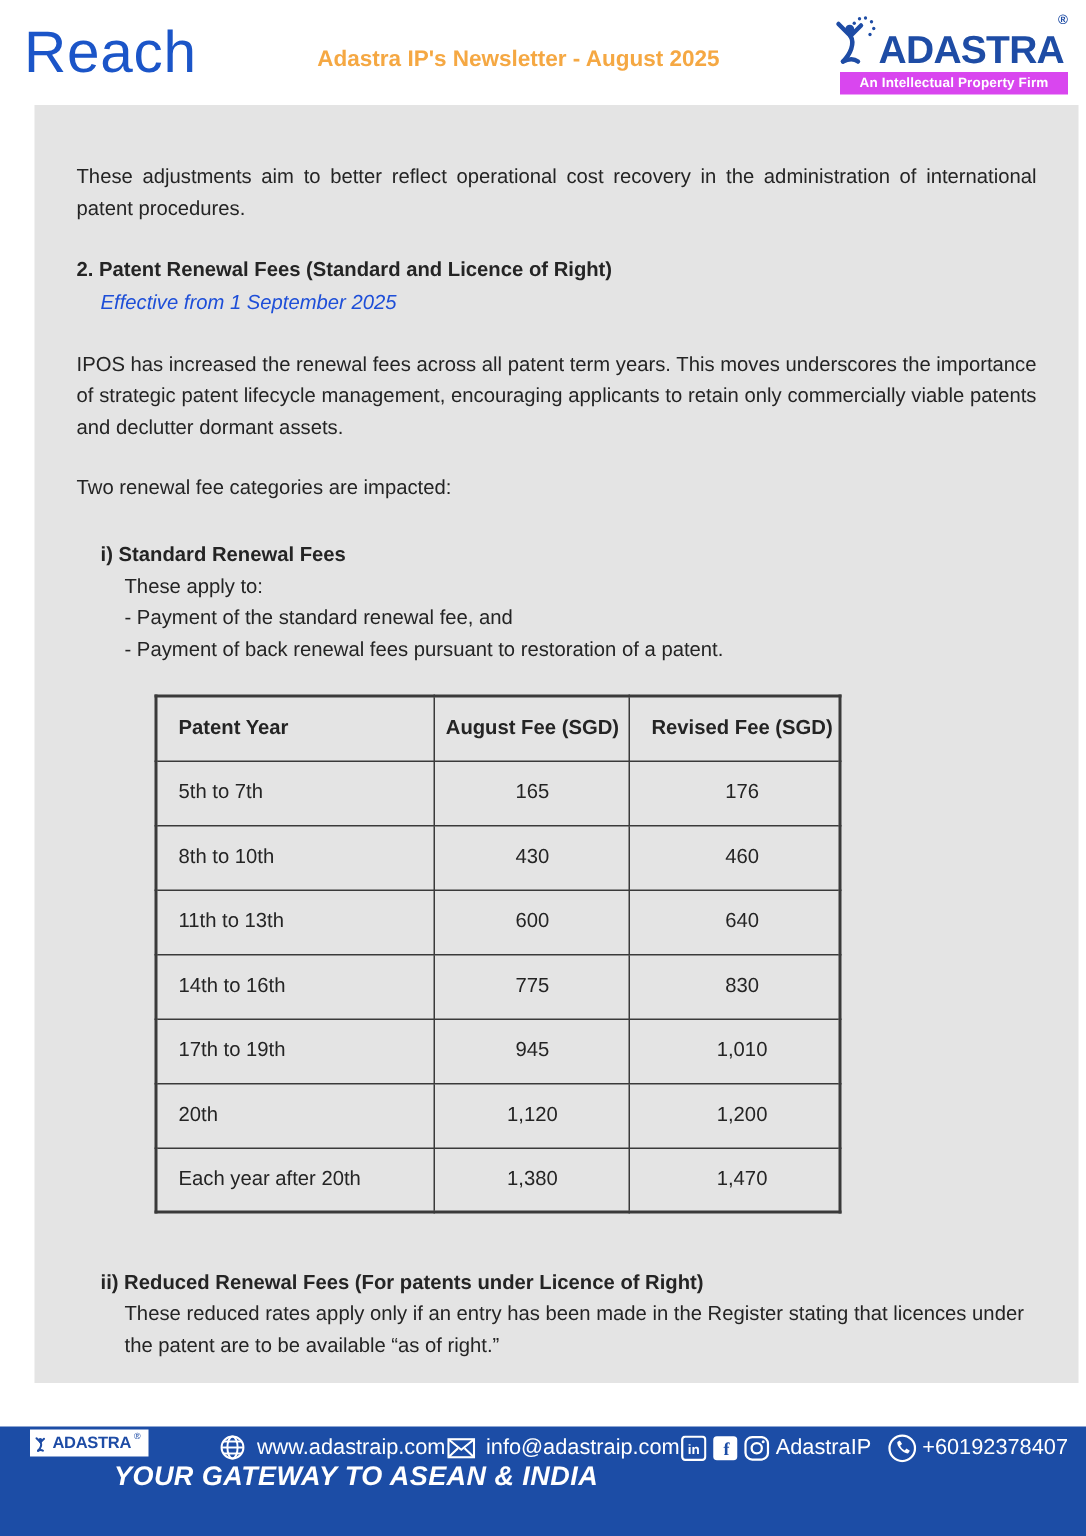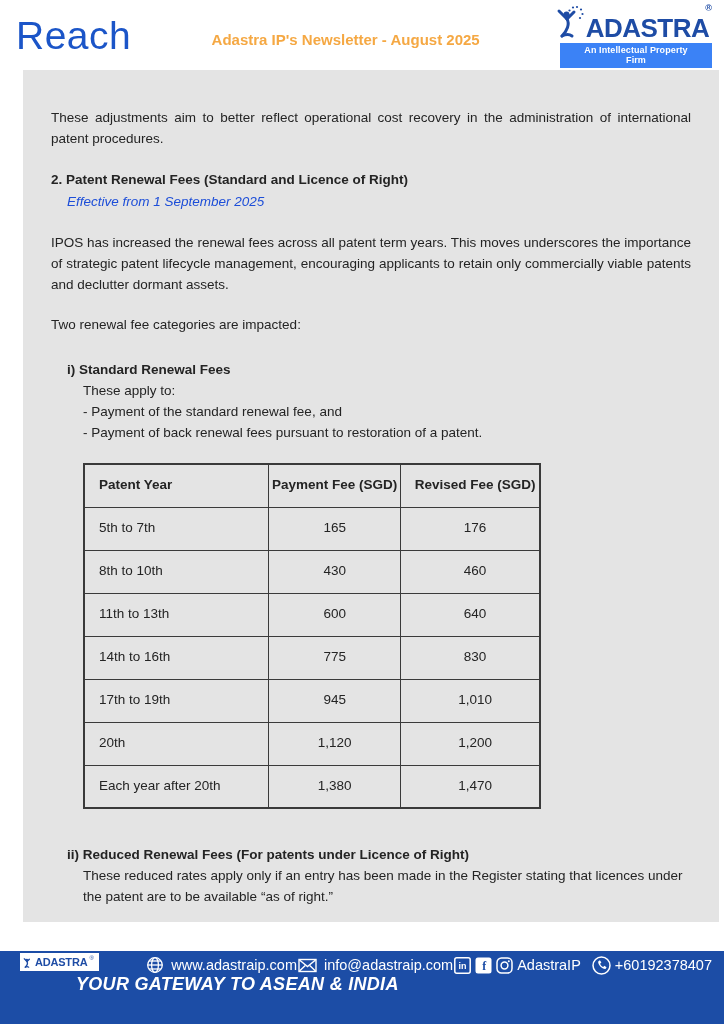--- a/index.html
+++ b/index.html
@@ -8,37 +8,37 @@
 
   
   .header { position:absolute; top:0; left:0; width:724px; height:70px;
             display:flex; align-items:center; padding:0 12px 0 16px; }
   .brand { font-size:39px; font-weight:500; color:#1b55c8; letter-spacing:0.5px; line-height:1; }
   .subtitle { flex:1; text-align:center; color:#f5a843; font-weight:700; font-size:15px; padding-top:8px; }
   .logo { width:152px; display:flex; flex-direction:column; align-items:stretch; }
   .logo-top { display:flex; align-items:flex-end; justify-content:center; gap:1px; position:relative; padding-right:8px; }
   .logo-name { font-size:26px; font-weight:800; color:#1e4ca5; letter-spacing:-0.5px; line-height:0.9; }
   .logo-reg { position:absolute; right:0; top:0; font-size:9px; color:#1e4ca5; font-weight:700; }
-  .logo-tagline { background:#3b82f6; color:#ffffff; font-size:9px; font-weight:700;
-                  text-align:center; padding:2px 15px 3px; margin-top:2px; letter-spacing:0.1px; }
+  .logo-tagline { background:#d946ef; color:#ffffff; font-size:9px; font-weight:700;
+                  text-align:center; padding:2px 5px 3px; margin-top:2px; letter-spacing:0.1px; }
 
   
   .panel { position:absolute; left:23px; top:70px; width:696px; height:852px;
            background:#e4e4e4; padding:38px 28px 0 28px; color:#242424;
            font-size:13.5px; line-height:1.55; }
   .para { text-align:justify; margin-bottom:20px; }
   .sec-heading { font-weight:700; font-size:13.5px; }
   .effective { font-style:italic; color:#1d4ed8; margin:1px 0 20px 16px; }
   .cat-intro { margin-bottom:24px; }
   .sub-heading { font-weight:700; margin-left:16px; }
   .apply-intro { margin-left:32px; }
   .bullet { margin-left:32px; }
 
   
-  table.fees { border-collapse:collapse; margin:19px 0 0 32px; width:458px;
+  table.fees { border-collapse:collapse; margin:19px 0 0 52px; width:458px;
                border:2px solid #3a3a3a; }
   table.fees th, table.fees td { border:1px solid #3a3a3a; height:43px;
                font-size:13.5px; vertical-align:middle; }
   table.fees th { font-weight:700; }
   .col-year { width:233px; text-align:left; padding-left:14px; }
   .col-fee  { width:160px; text-align:center; }
   .col-rev  { width:168px; text-align:center;padding-left:10px; }
 
   .reduced-heading { font-weight:700; margin:36px 0 0 16px; }
   .reduced-body { margin-left:32px; max-width:610px; }
@@ -104,21 +104,21 @@
 
   <div class="sub-heading">i) Standard Renewal Fees</div>
   <div class="apply-intro">These apply to:</div>
   <div class="bullet">- Payment of the standard renewal fee, and</div>
   <div class="bullet">- Payment of back renewal fees pursuant to restoration of a patent.</div>
 
   <table class="fees">
     <tbody>
         <tr>
       <th class="col-year">Patent Year</th>
-      <th class="col-fee">Payment Fee (SGD)</th>
+      <th class="col-fee">August Fee (SGD)</th>
       <th class="col-rev">Revised Fee (SGD)</th>
     </tr>
     <tr>
       <td class="col-year">5th to 7th</td>
       <td class="col-fee">165</td>
       <td class="col-rev">176</td>
     </tr>
     <tr>
       <td class="col-year">8th to 10th</td>
       <td class="col-fee">430</td>

